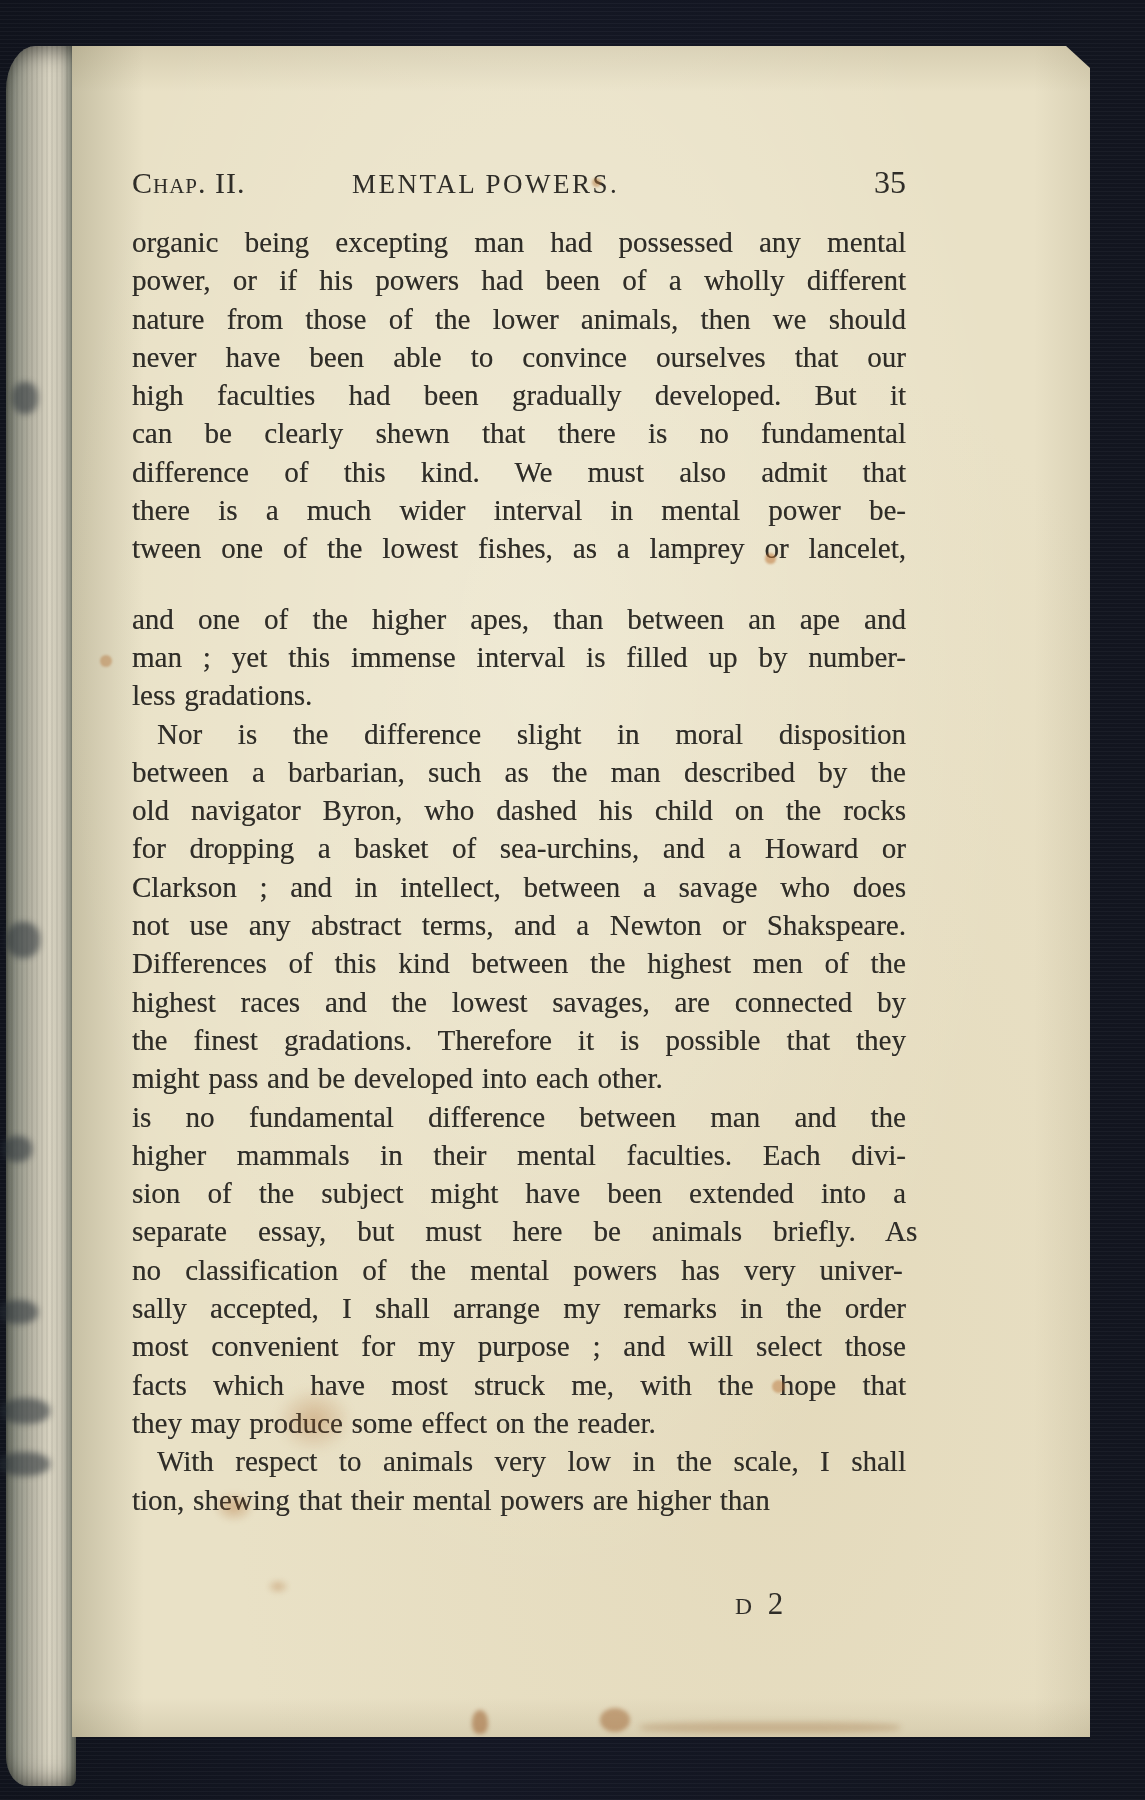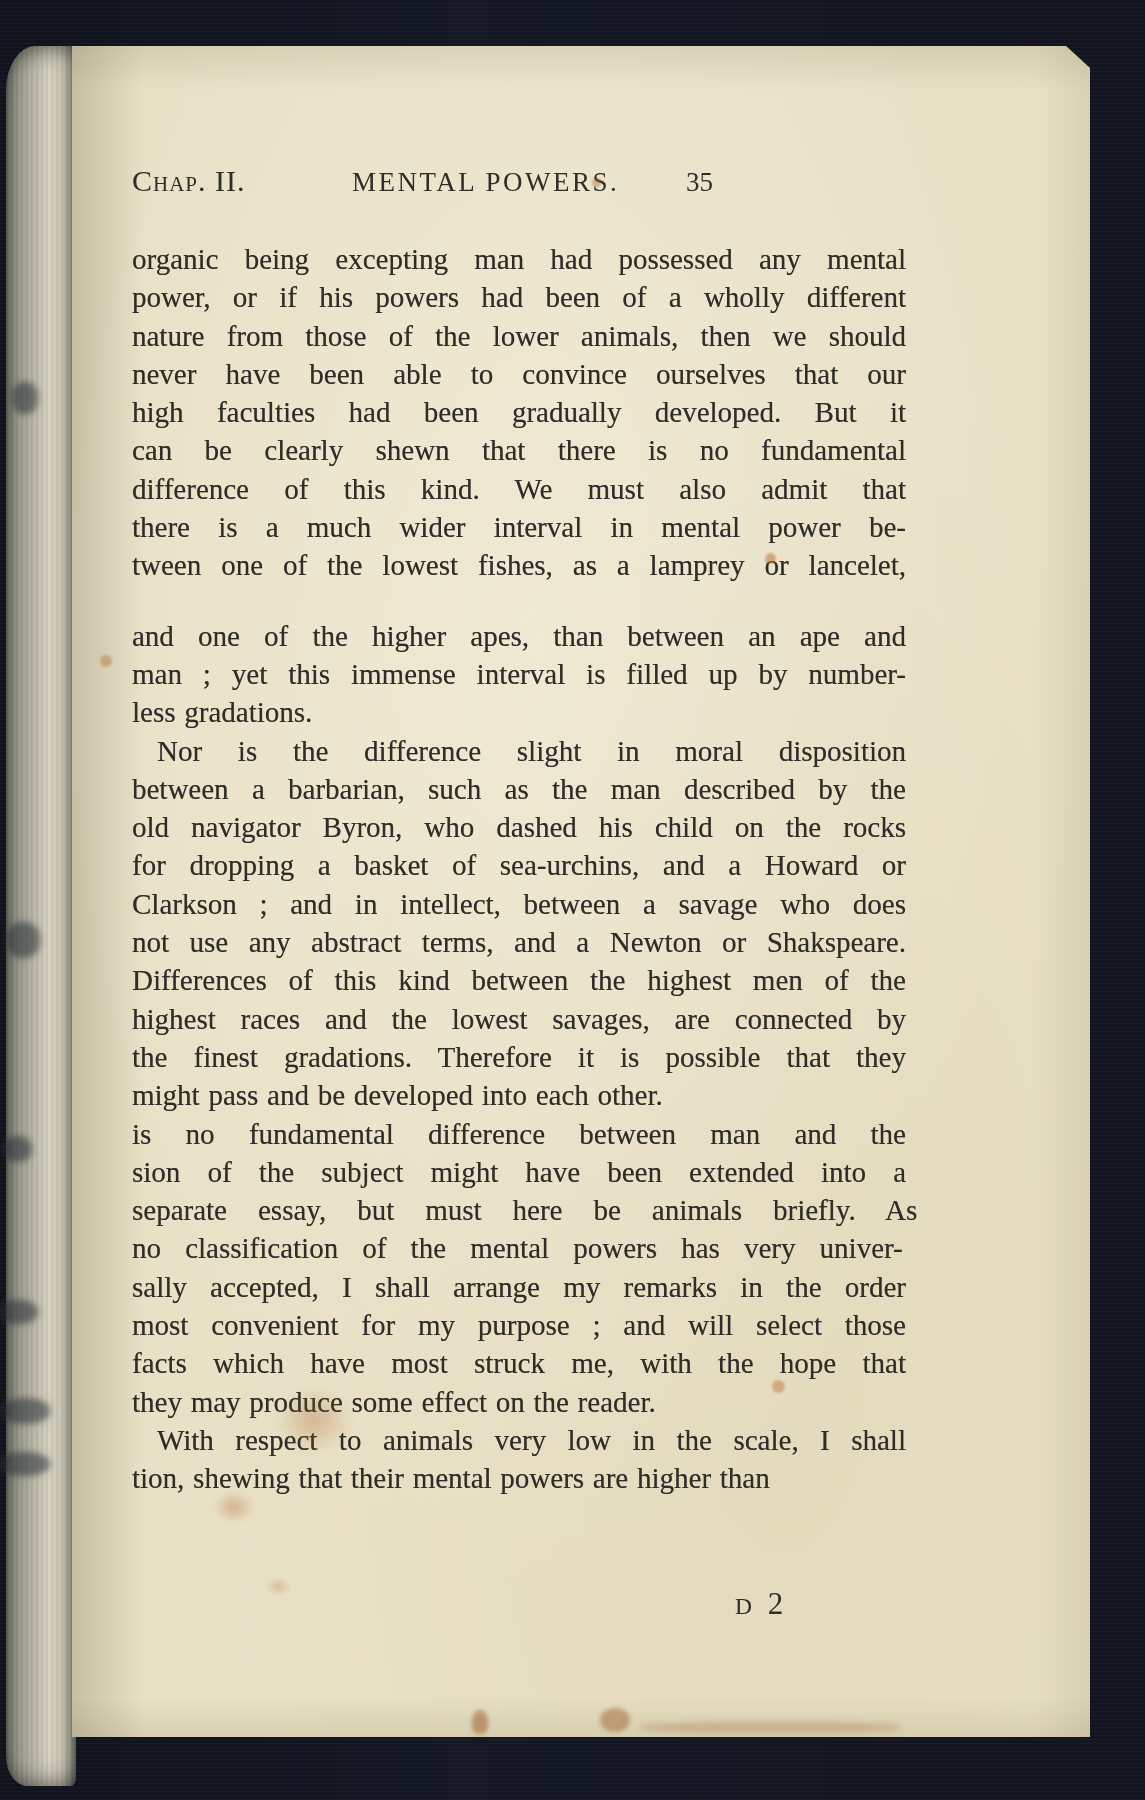--- a/index.html
+++ b/index.html
@@ -34,23 +34,23 @@
     clip-path:polygon(0 0, calc(100% - 24px) 0, 100% 22px, 100% 100%, 0 100%);
     box-shadow:0 8px 30px rgba(0,0,0,0.6);
     color:#2f2d28;
   }
   #header-row{
     position:absolute;left:60px;top:118px;width:774px;
     display:flex;align-items:baseline;
   }
   #chapter-label{font-variant:small-caps;font-size:30px;letter-spacing:1px;width:220px;text-align:left;}
   #running-title{flex:1;font-size:27px;letter-spacing:2.5px;}
-  #page-number{width:220px;text-align:left;font-size:27px;}
+  #page-number{width:220px;text-align:right;font-size:32px;}
   #body-text{
-    position:absolute;left:60px;top:194px;width:774px;
+    position:absolute;left:60px;top:177px;width:774px;
     font-size:29px;line-height:38.3px;
     text-shadow:0.2px 0.2px 0.4px rgba(47,45,40,0.55);
   }
   .tline{white-space:nowrap;text-align:left;height:38.3px;}
   .tline.indent{text-indent:25px;}
   .tline.lastline{word-spacing:1.5px;}
   #signature-mark{
     position:absolute;left:663px;top:1540px;font-size:31px;letter-spacing:4px;
   }
   #signature-mark::first-letter{font-size:76%;}
@@ -100,20 +100,21 @@
           <div class="tline" style="word-spacing: 16.3854px;"><span>for dropping a basket of sea-urchins, and a Howard or</span></div>
           <div class="tline" style="word-spacing: 15.4896px;"><span>Clarkson ; and in intellect, between a savage who does</span></div>
           <div class="tline" style="word-spacing: 13.2535px;"><span>not use any abstract terms, and a Newton or Shakspeare.</span></div>
           <div class="tline" style="word-spacing: 14.5642px;"><span>Differences of this kind between the highest men of the</span></div>
           <div class="tline" style="word-spacing: 17.5332px;"><span>highest races and the lowest savages, are connected by</span></div>
           <div class="tline" style="word-spacing: 18.7969px;"><span>the finest gradations. Therefore it is possible that they</span></div>
           <div class="tline lastline"><span>might pass and be developed into each other.</span></div>
         </div>
         <div>
           <div class="tline" style="word-spacing: 27.0179px;"><span>is no fundamental difference between man and the</span></div>
+          <div class="tline" style="word-spacing: 23.3683px;"><span>higher mammals in their mental faculties. Each divi-</span></div>
           <div class="tline" style="word-spacing: 19.8733px;"><span>sion of the subject might have been extended into a</span></div>
           <div class="tline" style="word-spacing: 23.7402px;"><span>separate essay, but must here be animals briefly. As</span></div>
           <div class="tline" style="word-spacing: 16.8965px;"><span>no classification of the mental powers has very univer-</span></div>
           <div class="tline" style="word-spacing: 16.0347px;"><span>sally accepted, I shall arrange my remarks in the order</span></div>
           <div class="tline" style="word-spacing: 15.5729px;"><span>most convenient for my purpose ; and will select those</span></div>
           <div class="tline" style="word-spacing: 19.066px;"><span>facts which have most struck me, with the hope that</span></div>
           <div class="tline lastline"><span>they may produce some effect on the reader.</span></div>
         </div>
         <div>
           <div class="tline indent" style="word-spacing: 14.2141px;"><span>With respect to animals very low in the scale, I shall</span></div>

